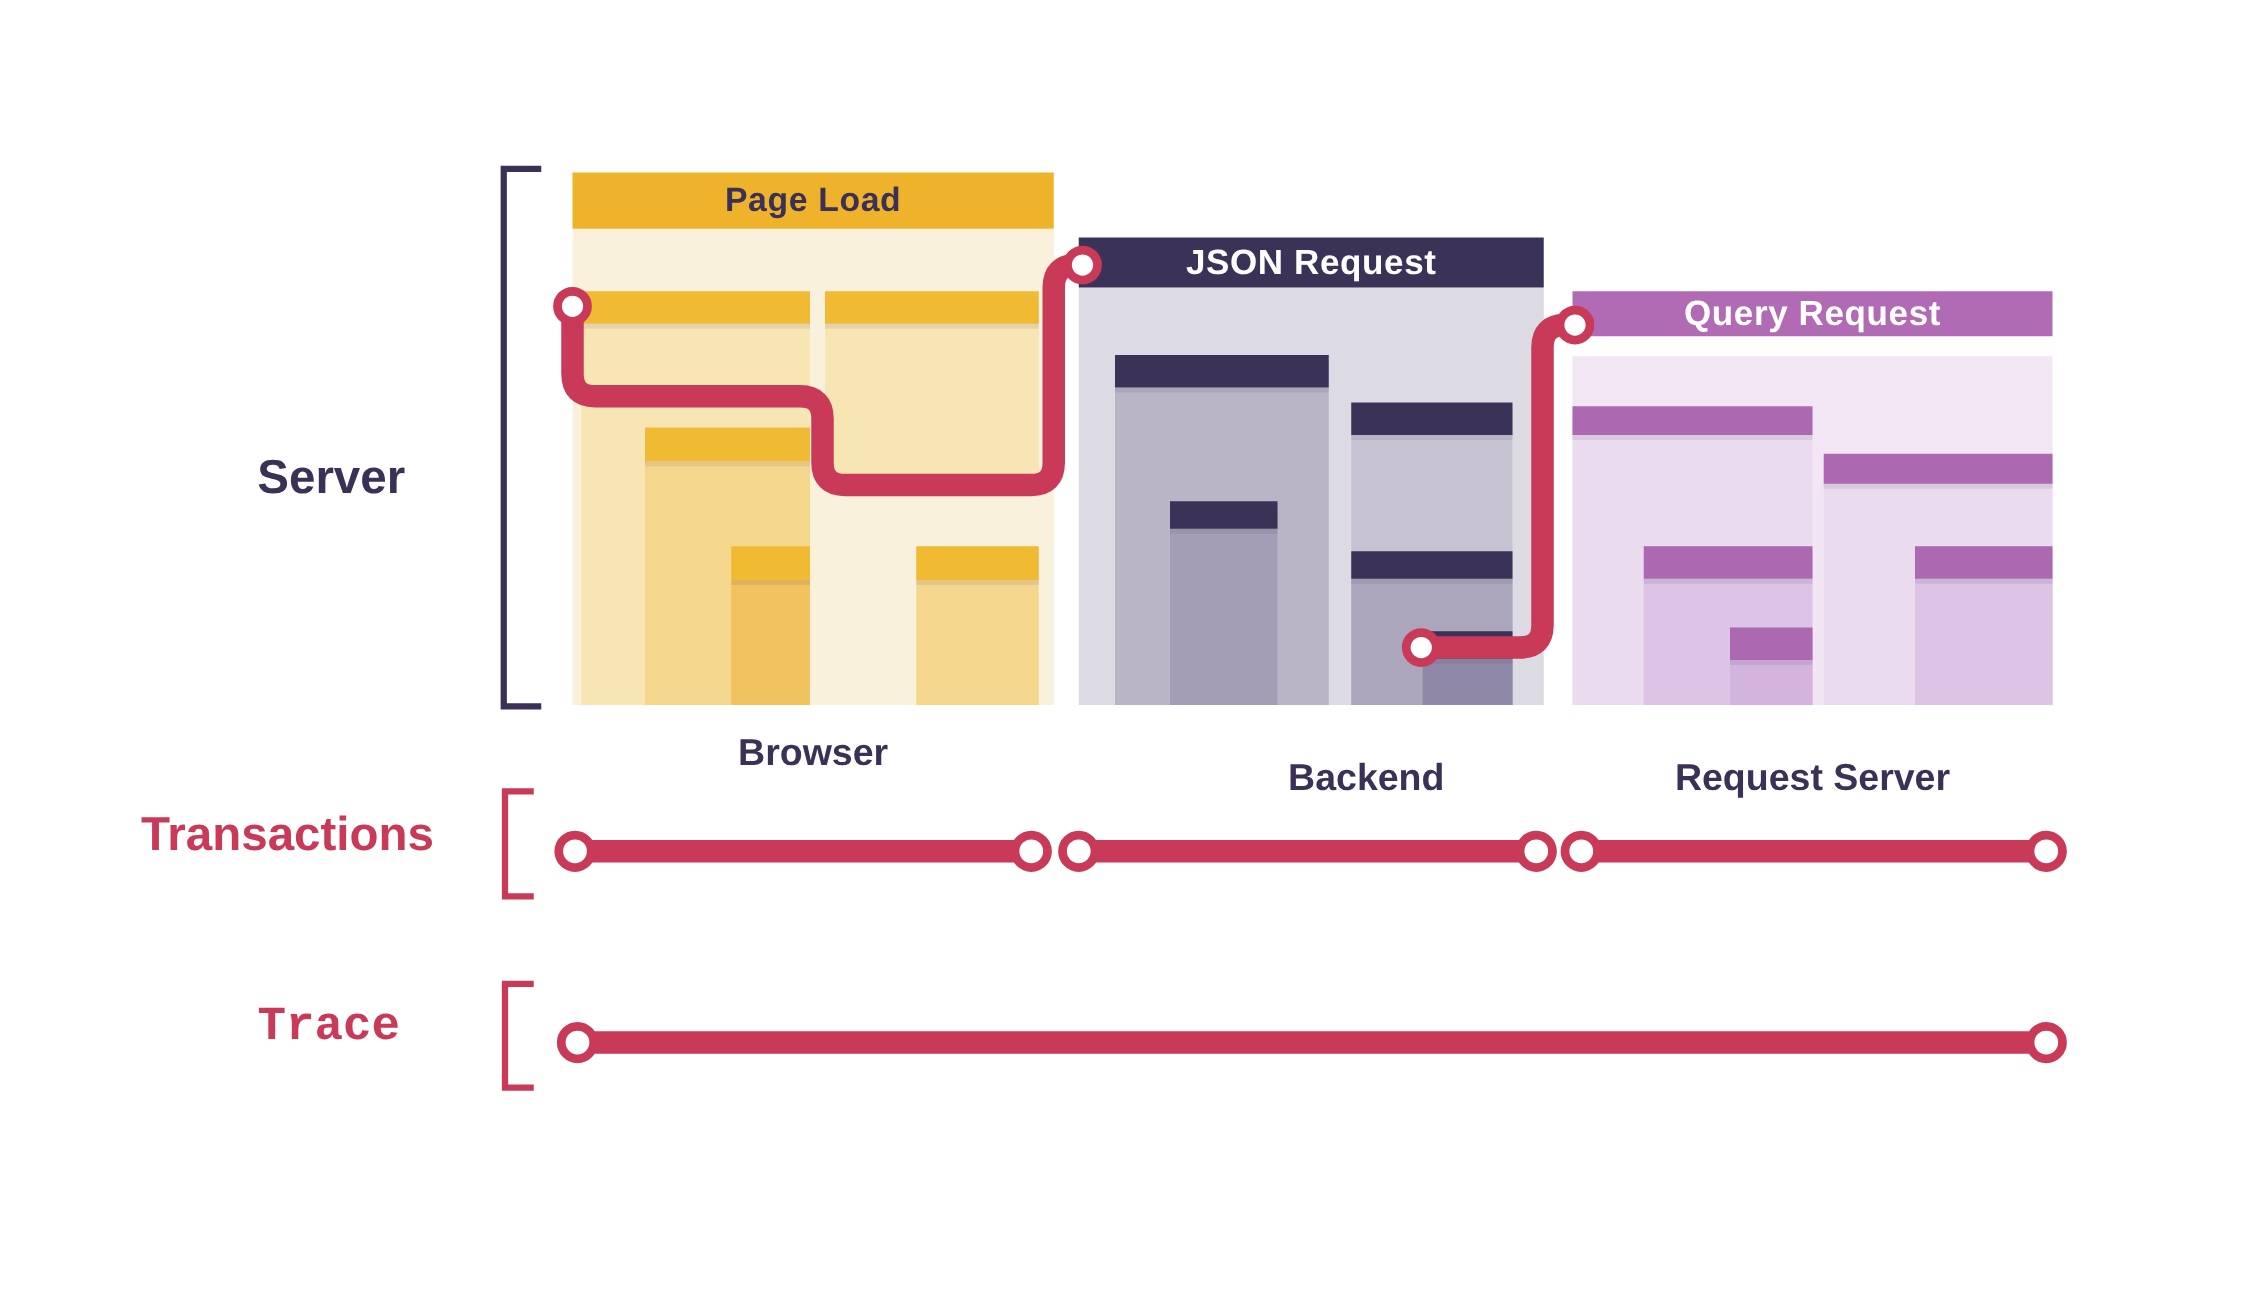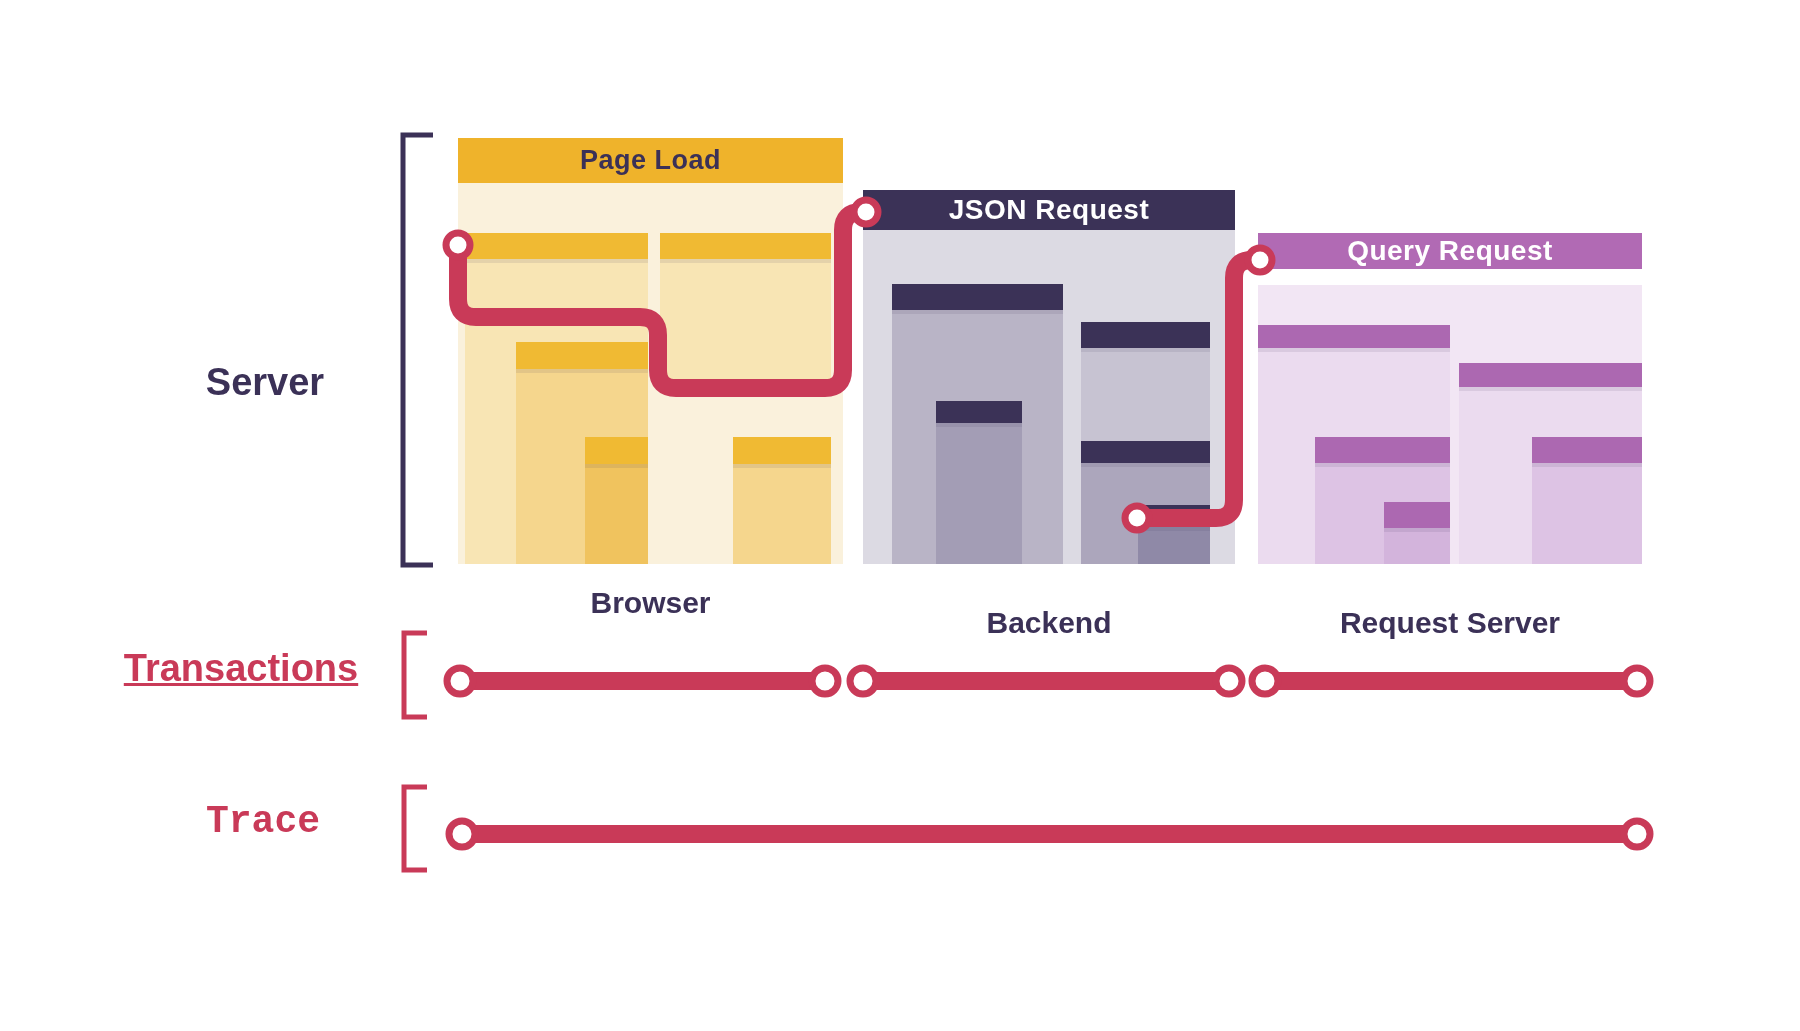--- a/index.html
+++ b/index.html
@@ -85,25 +85,25 @@
     <div class="rect bar" style="left:57px;top:204px;width:135px;height:26px;background:#AC68B1;"></div>
     <div class="rect dots" style="left:126px;top:295px;width:66px;height:36px;background:#D3B4DC;"></div>
     <div class="rect bar" style="left:126px;top:269px;width:66px;height:26px;background:#AC68B1;"></div>
     <div class="rect" style="left:201px;top:154px;width:183px;height:177px;background:#EBDBEF;"></div>
     <div class="rect bar" style="left:201px;top:130px;width:183px;height:24px;background:#AC68B1;"></div>
     <div class="rect dots" style="left:274px;top:230px;width:110px;height:101px;background:#DDC3E4;"></div>
     <div class="rect bar" style="left:274px;top:204px;width:110px;height:26px;background:#AC68B1;"></div>
   </div>
 
   <div class="side-label" style="left:100px;top:363px;">Server</div>
-  <div class="side-label red" style="left:76px;top:649px;text-decoration:underline;">Transactions</div>
+  <div class="side-label red" style="left:65px;top:649px;">Transactions</div>
   <div class="side-label red" style="left:98px;top:803px;font-family:Liberation Mono, monospace;">Trace</div>
 
   <div class="track-label" style="left:458px;top:588px;width:385px;">Browser</div>
-  <div class="track-label" style="left:863px;top:608px;width:372px;">Backend</div>
+  <div class="track-label" style="left:907px;top:608px;width:372px;">Backend</div>
   <div class="track-label" style="left:1258px;top:608px;width:384px;">Request Server</div>
 
   <svg class="overlay" width="1800" height="1031" viewBox="0 0 1800 1031">
 
     <path class="bracket-n" d="M433 135 H403 V565 H433"></path>
     <path class="bracket-r" d="M427 633 H404 V717 H427"></path>
     <path class="bracket-r" d="M427 787 H404 V870 H427"></path>
 
     <path class="redpath" d="M458 245 V299 Q458 317 476 317 H640 Q658 317 658 335 V370 Q658 388 676 388 H825 Q843 388 843 370 V230 Q843 212 861 212 H866"></path>
     <path class="redpath" d="M1137 518 H1216 Q1234 518 1234 500 V278 Q1234 260 1252 260 H1260"></path>

